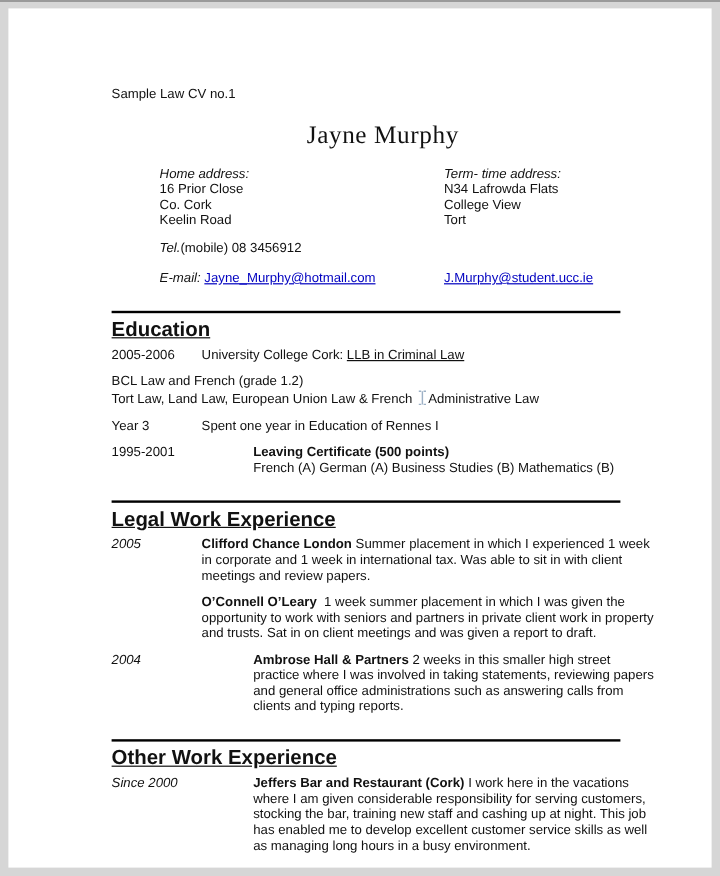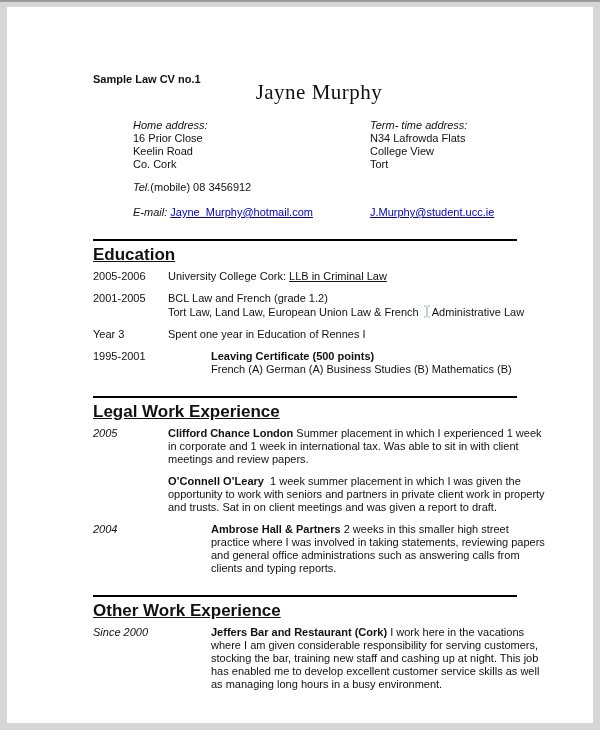--- a/index.html
+++ b/index.html
@@ -18,21 +18,21 @@
     background:#ffffff;
     overflow:hidden;
   }
   .content {
     padding:66px 40px 20px 86px;
     width:100%;
     font-size:11px;
     line-height:13px;
     color:#111;
   }
-  .doc-label { margin-bottom:0;font-weight:bold; }
+  .doc-label { margin-bottom:20px; }
   .name {
     font-family:"Liberation Serif", serif;
     font-size:21px;
     font-weight:normal;
     letter-spacing:0.5px;
     text-align:center;
     width:452px;
     margin:0 0 20px 0;
   }
   .addr-grid { display:flex; width:452px; }
@@ -75,22 +75,22 @@
     <div class="content">
 
       <div class="doc-label">Sample Law CV no.1</div>
 
       <h1 class="name">Jayne Murphy</h1>
 
       <div class="addr-grid">
         <div class="addr-col-left">
           <div class="italic">Home address:</div>
           <div>16 Prior Close</div>
+          <div>Co. Cork</div>
           <div>Keelin Road</div>
-          <div>Co. Cork</div>
         </div>
         <div class="addr-col-right">
           <div class="italic">Term- time address:</div>
           <div>N34 Lafrowda Flats</div>
           <div>College View</div>
           <div>Tort</div>
         </div>
       </div>
 
       <div class="tel-line"><span class="italic">Tel.</span><span>(mobile) 08 3456912</span></div>
@@ -108,21 +108,20 @@
       <div class="section">
         <div class="rule"></div>
         <div class="sec-heading">Education</div>
 
         <div class="row">
           <div class="date">2005-2006</div>
           <div class="desc"><span>University College Cork: </span><span class="u">LLB in Criminal Law</span></div>
         </div>
 
         <div class="row">
-          <div class="date">2001-2005</div>
           <div class="desc">
             <div>BCL Law and French (grade 1.2)</div>
             <div><span>Tort Law, Land Law, European Union Law &amp; French </span><span class="cursor-icon"><svg width="8" height="13" viewBox="0 0 8 13">
                     <path d="M1 1 H3 M5 1 H7 M4 1 V12 M1 12 H3 M5 12 H7" stroke="#9db1c6" stroke-width="1.2" fill="none"></path>
                   </svg></span><span>Administrative Law</span></div>
           </div>
         </div>
 
         <div class="row">
           <div class="date">Year 3</div>

